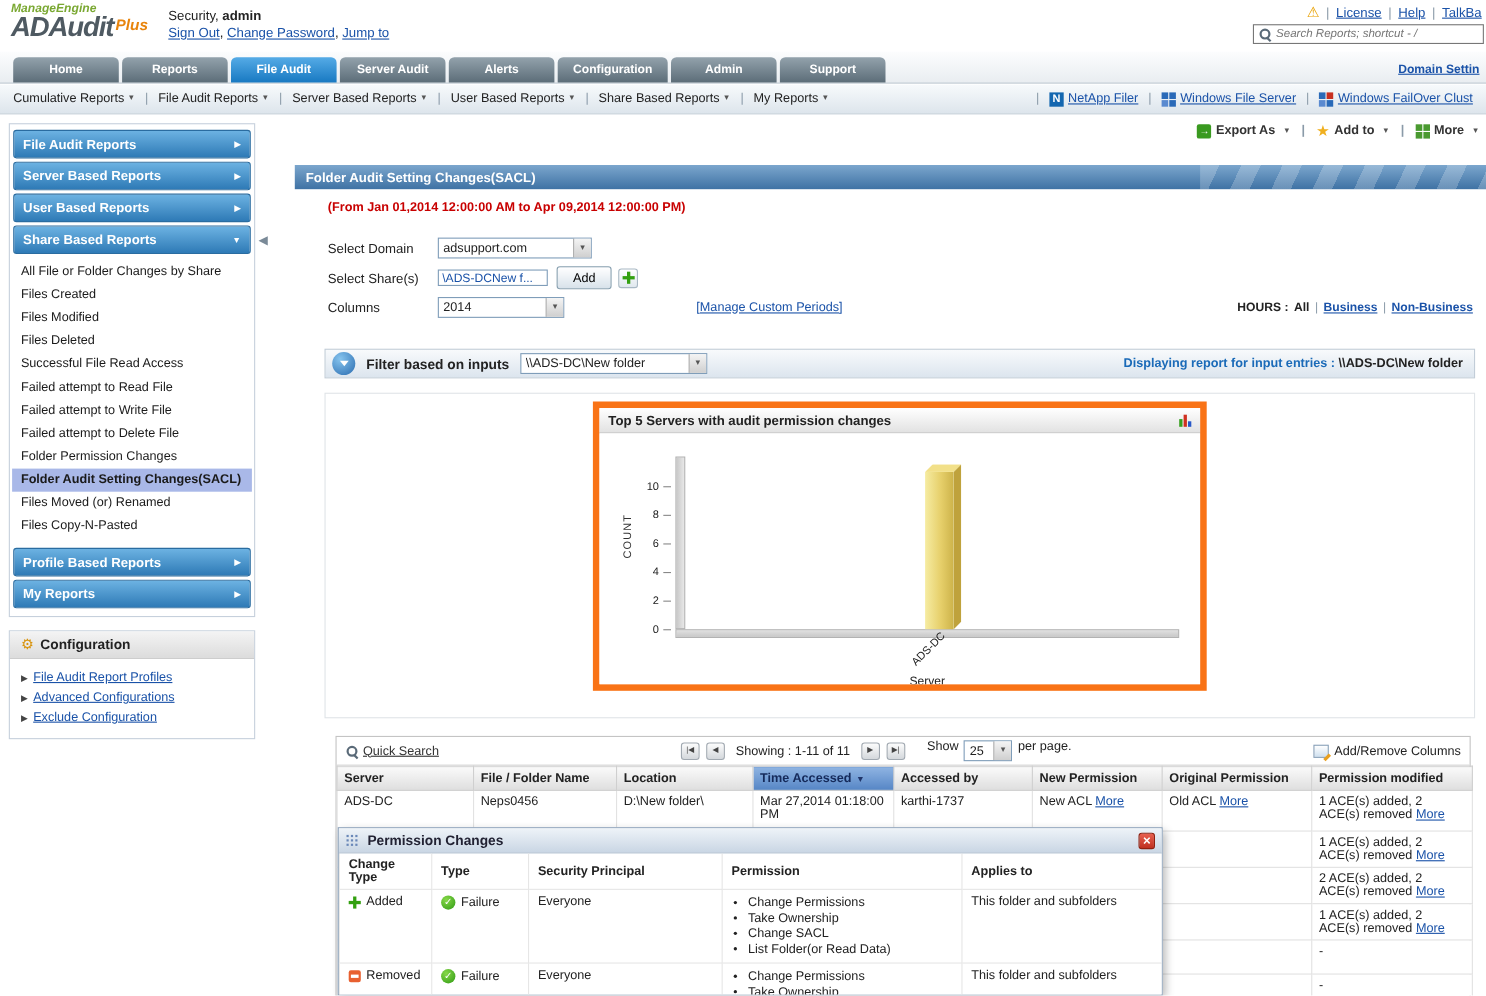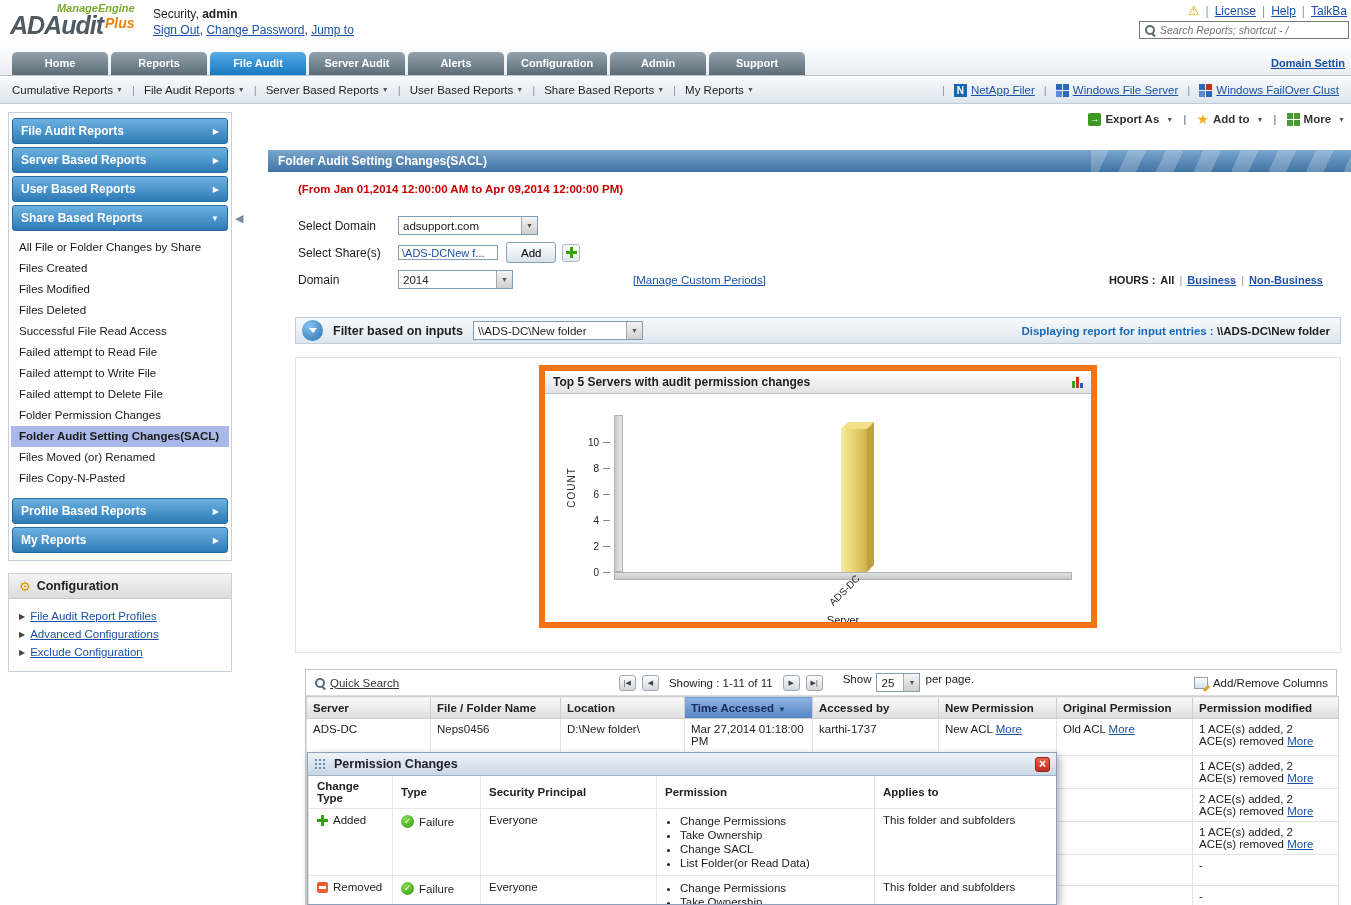--- a/index.html
+++ b/index.html
@@ -7,21 +7,21 @@
 body{position:relative;overflow:hidden;background:#fff;font-family:"Liberation Sans","DejaVu Sans",sans-serif;font-size:12px;color:#222;}
 .lnk{color:#1a52a8;text-decoration:underline;cursor:pointer;}
 .sep{color:#8a9aa8;}
 .caret{font-size:7px;color:#555;margin-left:3px;vertical-align:2px;}
 .flex1{flex:1;}
 b{font-weight:bold;}
 
 
 .topbar{position:absolute;top:0;left:0;width:100%;height:47px;background:#fff;}
 .logo{position:absolute;left:10px;top:2px;}
-.me{color:#7aa832;font-size:11px;font-style:italic;font-weight:bold;text-align:right;}
+.me{color:#7aa832;font-size:11px;font-style:italic;font-weight:bold;}
 .prod{font-size:25px;font-weight:bold;color:#4f5a62;font-style:italic;letter-spacing:-1px;line-height:22px;}
 .plus{color:#e8840c;font-size:14px;font-weight:bold;font-style:italic;margin-left:2px;vertical-align:6px;}
 .welcome{position:absolute;left:153px;top:7px;}
 .session-links{position:absolute;left:153px;top:23px;}
 .top-right{position:absolute;right:2px;top:3px;text-align:right;}
 .links-row{display:flex;justify-content:flex-end;align-items:center;gap:6px;padding-right:2px;}
 .warn{color:#e8a000;font-size:13px;}
 .searchbox{margin-top:3px;margin-left:auto;width:210px;height:18px;border:1px solid #777;display:flex;align-items:center;gap:4px;padding:0 4px;background:#fff;}
 .searchbox input{border:0;outline:none;flex:1;font-size:10.5px;font-style:italic;color:#555;font-family:inherit;}
 .mag{width:12px;height:12px;position:relative;display:inline-block;flex:0 0 auto;}
@@ -65,21 +65,21 @@
 .main{position:absolute;left:268px;top:104px;width:1083px;}
 .action-toolbar{height:30px;display:flex;justify-content:flex-end;align-items:center;gap:10px;font-size:11.5px;padding-right:6px;font-weight:bold;color:#333;}
 .at-item{display:flex;align-items:center;gap:4px;cursor:pointer;}
 .export-icon{width:13px;height:13px;background:#3a9a20;border-radius:2px;color:#fff;font-size:9px;line-height:13px;text-align:center;font-weight:bold;}
 .star{color:#f0b020;font-size:14px;}
 .more-icon{width:13px;height:13px;display:inline-grid;grid-template-columns:6px 6px;grid-template-rows:6px 6px;gap:1px;}
 .more-icon i{background:#4a9a30;display:block;}
 .title-bar{margin-top:16px;height:22px;background:linear-gradient(#7ba6cd,#3f72a4);color:#fff;font-weight:bold;font-size:12px;line-height:22px;padding:0 10px;position:relative;overflow:hidden;}
 .title-bar::after{content:'';position:absolute;right:0;top:0;width:260px;height:100%;background:repeating-linear-gradient(115deg,rgba(255,255,255,.22) 0 16px,rgba(255,255,255,0) 16px 34px);}
 .date-range{margin:11px 0 0 30px;color:#c80000;font-weight:bold;font-size:11.5px;}
-.form{margin:17px 16px 0 30px;}
+.form{margin:17px 0 0 30px;}
 .form-row{display:flex;align-items:center;height:27px;font-size:12px;}
 .form-label{width:100px;flex:0 0 auto;}
 .dd{display:inline-flex;align-items:center;border:1px solid #7f9db9;background:#fff;height:19px;font-size:11.5px;padding-left:4px;cursor:pointer;}
 .dd-val{flex:1;white-space:nowrap;overflow:hidden;}
 .dd-btn{width:16px;height:100%;margin-left:4px;background:linear-gradient(#f4f4f4,#cfcfcf);border-left:1px solid #a8a8a8;display:flex;align-items:center;justify-content:center;}
 .dd-btn .caret{margin:0;}
 .w140{width:140px;}.w115{width:115px;}.w170{width:170px;}.w45{width:44px;}
 .share-input{width:100px;height:15px;border:1px solid #7f9db9;font-size:11px;color:#1a52a8;padding:0 3px;font-family:inherit;}
 .add-btn{margin-left:8px;height:21px;padding:0 14px;border:1px solid #88a0b0;border-radius:3px;background:linear-gradient(#ffffff,#d8e2ea);font-size:11.5px;font-family:inherit;cursor:pointer;}
 .add-share-icon{margin-left:6px;width:18px;height:18px;border:1px solid #a8b8c4;border-radius:3px;background:linear-gradient(#fff,#e0e8ee);display:inline-flex;align-items:center;justify-content:center;cursor:pointer;}
@@ -352,21 +352,21 @@
     </div>
     <div class="form-row">
       <span class="form-label">Select Share(s)</span>
       <input class="share-input" value="\ADS-DCNew f..." style="">
       <button class="add-btn">Add</button>
       <span class="add-share-icon">
           <span class="cross"></span>
         </span>
     </div>
     <div class="form-row">
-      <span class="form-label">Domain</span>
+      <span class="form-label">Columns</span>
       <span class="dd w115">
         <span class="dd-val">2014</span>
         <span class="dd-btn">
             <span class="caret">▼</span>
           </span>
       </span>
       <a class="lnk manage-link">[Manage Custom Periods]</a>
       <span class="hours">
         <b>HOURS :</b>
         <b>All</b>

